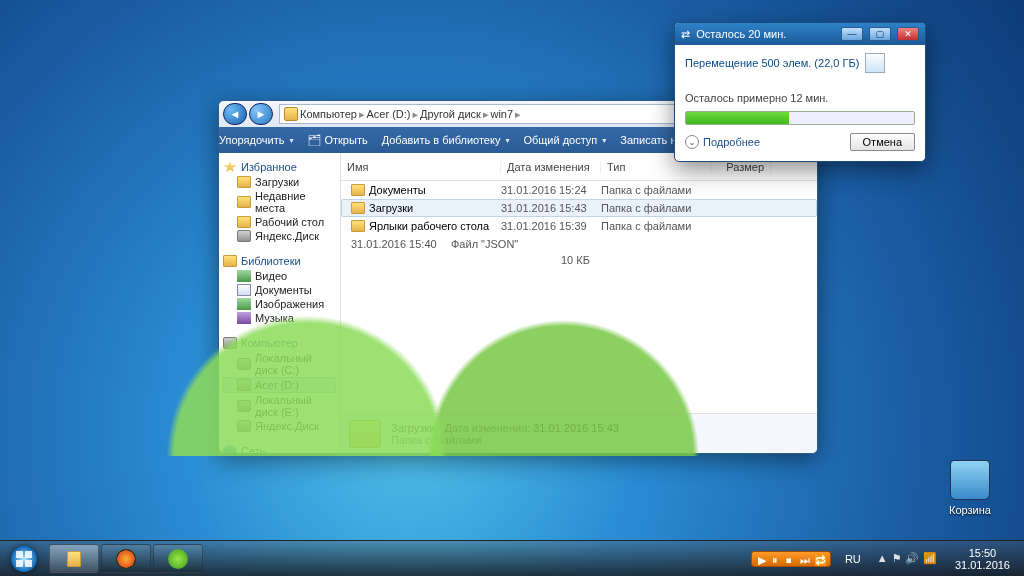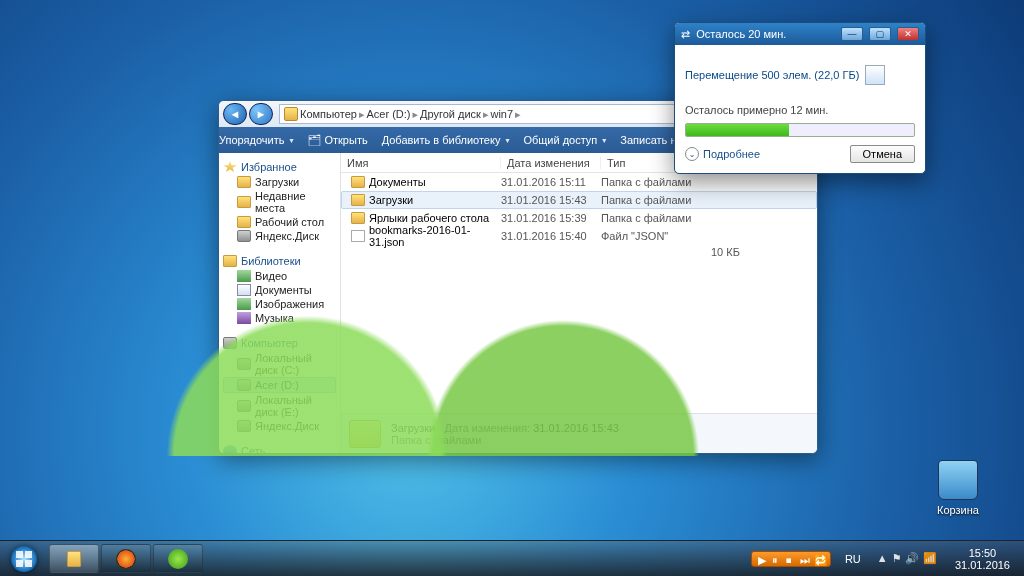--- a/index.html
+++ b/index.html
@@ -1,19 +1,19 @@
 <!DOCTYPE html>
 <html><head>
 <meta charset="utf-8">
 <style>
 * { margin: 0; padding: 0; box-sizing: border-box; font-family: "Segoe UI", Tahoma, sans-serif; font-size: 11px; }
 html, body { width: 1024px; height: 576px; overflow: hidden; }
 .desktop { width: 1024px; height: 576px; position: relative; background: radial-gradient(circle at 40% 75%, #4fc0e8 0%, #2a8dd4 30%, #1b5fa6 65%, #0d3b78 100%); }
 .desktop::after { content:""; position:absolute; left:0; right:0; bottom:120px; height:180px; background: radial-gradient(circle at 30% 100%, rgba(140,220,90,0.85) 0 18%, transparent 19%), radial-gradient(circle at 55% 100%, rgba(120,200,70,0.85) 0 22%, transparent 23%); pointer-events:none;}
-.recycle { position:absolute; right:36px; bottom:60px; width:60px; text-align:center; color:#fff; text-shadow:0 1px 2px #000; }
+.recycle { position:absolute; right:24px; bottom:60px; width:60px; text-align:center; color:#fff; text-shadow:0 1px 2px #000; }
 .recycle .bin { width:40px; height:40px; margin:0 auto 4px; background:linear-gradient(#8fd3f4,#3a8acb); border-radius:4px 4px 6px 6px; border:1px solid #235; }
 .taskbar { position:absolute; left:0; right:0; bottom:0; height:36px; background:linear-gradient(#5b5b5b55,#1a1a1acc); border-top:1px solid #222; display:flex; align-items:stretch; }
 .start { width:48px; display:flex; align-items:center; justify-content:center; }
 .start svg{filter:drop-shadow(0 0 3px #0008);}
 .tb-btn { width:50px; margin:3px 1px; border:1px solid #2c2c2c88; border-radius:3px; background:linear-gradient(#ffffff22,#00000022); display:flex; align-items:center; justify-content:center; }
 .tb-btn.active{background:linear-gradient(#fff6,#fff2);}
 .tb-spacer{flex:1;}
 .tray{display:flex;align-items:center;padding:0 8px;color:#fff;gap:10px;}
 .tray .media{background:linear-gradient(#ff9a2a,#d66a00);border:1px solid #a24e00;border-radius:3px;padding:2px 6px;display:flex;gap:4px;align-items:center;}
 .tray .media span{width:10px;height:10px;display:inline-block;}
@@ -43,21 +43,21 @@
 .ic16{width:14px;height:12px;flex:0 0 14px;}
 .ic-fav{background:linear-gradient(#ffe27a,#e6b24a);clip-path:polygon(50% 0,61% 35%,98% 35%,68% 57%,79% 91%,50% 70%,21% 91%,32% 57%,2% 35%,39% 35%);}
 .ic-folder{background:linear-gradient(#ffe27a,#e6b24a);border:1px solid #c89b3e;border-radius:1px;}
 .ic-disk{background:linear-gradient(#d0d0d0,#909090);border:1px solid #777;border-radius:2px;}
 .ic-net{background:linear-gradient(#7fc4fa,#2d78c4);border-radius:50%;}
 .ic-img{background:linear-gradient(#a0d8a0,#4a9a4a);}
 .ic-music{background:linear-gradient(#c0a0e0,#7a4aa0);}
 .ic-doc{background:linear-gradient(#fff,#d0dff0);border:1px solid #88a;}
 .ic-json{background:#fff;border:1px solid #aaa;position:relative;}
 .filepane{flex:1;display:flex;flex-direction:column;}
-.col-hdr{height:20px;border-bottom:1px solid #e4e4e4;display:flex;align-items:center;color:#444;}
+.col-hdr{height:28px;border-bottom:1px solid #e4e4e4;display:flex;align-items:center;color:#444;}
 .col-hdr div{padding:0 6px;border-right:1px solid #eee;}
 .c-name{width:160px;}
 .c-date{width:100px;}
 .c-type{width:110px;}
 .c-size{width:60px;text-align:right;}
 .rows{flex:1;}
 .row{height:18px;display:flex;align-items:center;padding-left:10px;}
 .row.sel{background:#e9f2fb;border:1px solid #bcd6ee;border-radius:2px;padding-left:9px;}
 .row .rn{width:150px;display:flex;align-items:center;gap:4px;}
 .row .rd{width:100px;color:#555;}
@@ -67,21 +67,21 @@
 .details .bigic{width:32px;height:28px;background:linear-gradient(#ffe9a8,#edc15e);border:1px solid #c89b3e;border-radius:3px;}
 .details .dt{color:#333;}
 .details .dl{color:#666;}
 
 
 .dialog{position:absolute;left:674px;top:22px;width:252px;background:#fff;border:1px solid #1b4e7a;border-radius:5px;box-shadow:0 8px 24px rgba(0,0,0,.45);overflow:hidden;}
 .dlg-title{height:22px;background:linear-gradient(#2e82c9,#1c5a99);color:#fff;display:flex;align-items:center;padding:0 6px;gap:6px;}
 .dlg-title .txt{flex:1;}
 .dlg-title .wbtn{width:22px;height:14px;background:linear-gradient(#bfe0ff,#6ba7dc);border:1px solid #2c5b8c;border-radius:2px;display:flex;align-items:center;justify-content:center;color:#0a2a4a;font-size:9px;}
 .dlg-title .wbtn.close{background:linear-gradient(#f08080,#c03030);color:#fff;}
-.dlg-body{padding:20px 10px 10px;}
+.dlg-body{padding:8px 10px 10px;}
 .dlg-heading{color:#0a4a8a;font-size:13px;margin-bottom:6px;display:flex;align-items:center;gap:6px;}
 .dlg-heading .pages{width:20px;height:20px;background:linear-gradient(#fff,#cde3f7);border:1px solid #9ab;}
 .dlg-small{color:#444;font-size:10px;line-height:13px;margin-bottom:6px;}
 .progress{height:14px;border:1px solid #9aad90;border-radius:2px;background:#eef;overflow:hidden;margin-bottom:8px;}
 .progress .bar{height:100%;width:45%;background:linear-gradient(#6fdc3f,#3db91b);}
 .dlg-foot{display:flex;align-items:center;justify-content:space-between;}
 .moreinfo{display:flex;align-items:center;gap:4px;color:#1a4f8a;}
 .moreinfo .chev{width:14px;height:14px;border:1px solid #888;border-radius:50%;display:flex;align-items:center;justify-content:center;font-size:8px;}
 .btn{padding:2px 12px;background:linear-gradient(#fdfdfd,#e4e4e4);border:1px solid #8a8a8a;border-radius:2px;}
 </style>
@@ -202,21 +202,21 @@
           <div class="c-date">Дата изменения</div>
           <div class="c-type">Тип</div>
           <div class="c-size">Размер</div>
         </div>
         <div class="rows" id="rows">
             <div class="row">
               <div class="rn">
                 <span class="ic16 ic-folder"></span>
                 <span>Документы</span>
               </div>
-              <div class="rd">31.01.2016 15:11</div>
+              <div class="rd">31.01.2016 15:24</div>
               <div class="rt">Папка с файлами</div>
               <div class="rs"></div>
             </div>
             <div class="row sel">
               <div class="rn">
                 <span class="ic16 ic-folder"></span>
                 <span>Загрузки</span>
               </div>
               <div class="rd">31.01.2016 15:43</div>
               <div class="rt">Папка с файлами</div>
@@ -225,24 +225,20 @@
             <div class="row">
               <div class="rn">
                 <span class="ic16 ic-folder"></span>
                 <span>Ярлыки рабочего стола</span>
               </div>
               <div class="rd">31.01.2016 15:39</div>
               <div class="rt">Папка с файлами</div>
               <div class="rs"></div>
             </div>
             <div class="row">
-              <div class="rn">
-                <span class="ic16 ic-json"></span>
-                <span>bookmarks-2016-01-31.json</span>
-              </div>
               <div class="rd">31.01.2016 15:40</div>
               <div class="rt">Файл "JSON"</div>
               <div class="rs">10 КБ</div>
             </div>
           </div>
         <div class="details">
           <div class="bigic"></div>
           <div>
             <div class="dt"><span>Загрузки</span> &nbsp; <span class="dl">Дата изменения:</span> <span>31.01.2016 15:43</span></div>
             <div class="dl">Папка с файлами</div>

